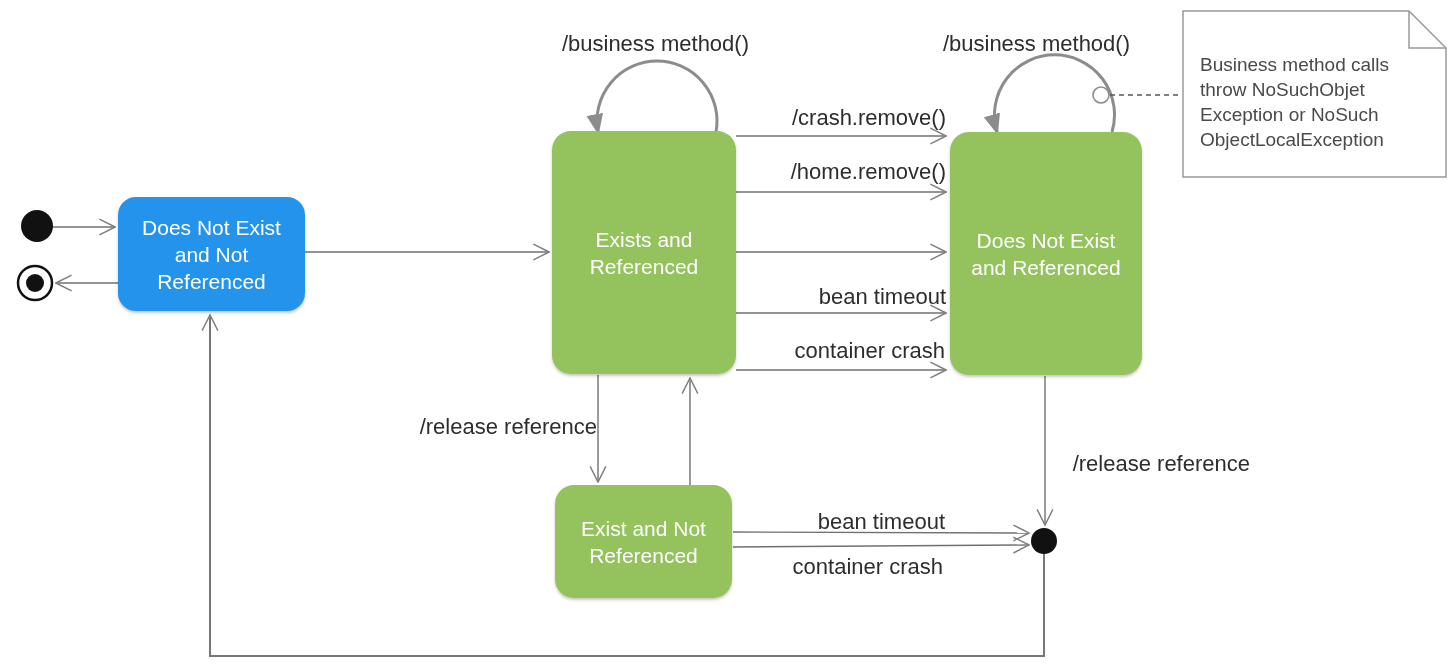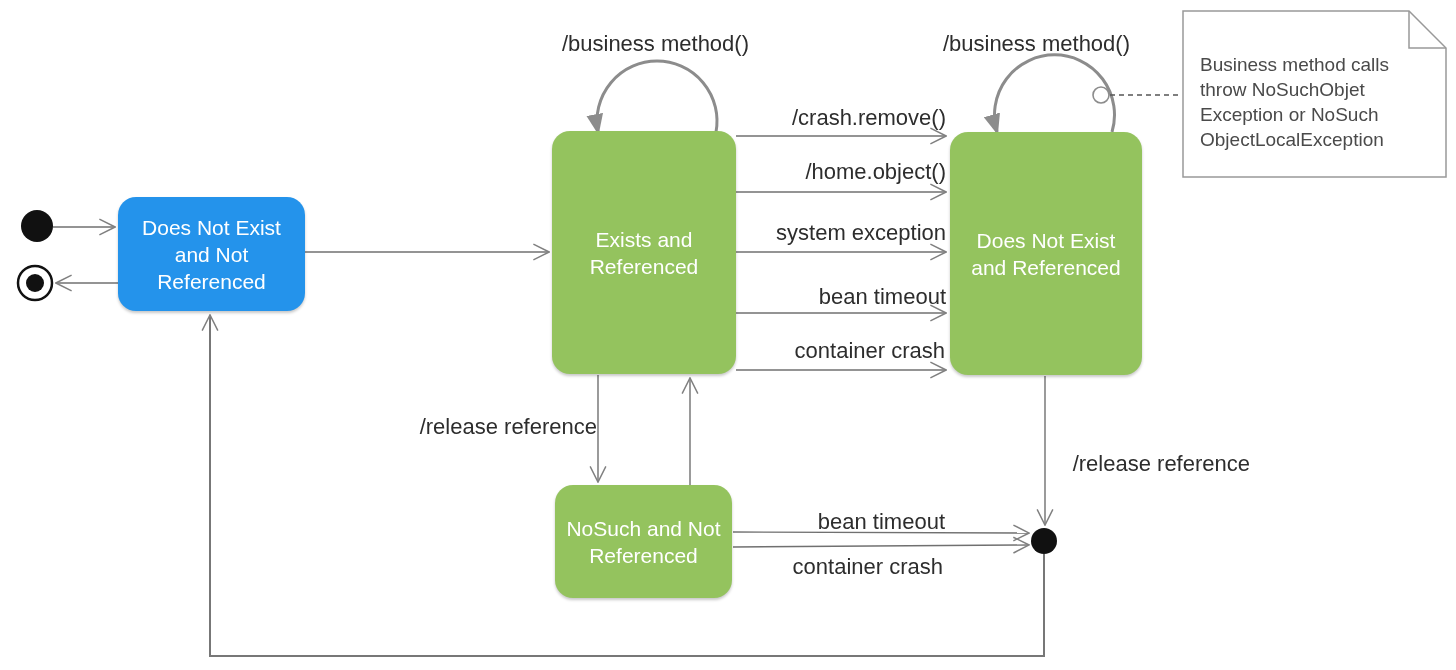--- a/index.html
+++ b/index.html
@@ -8,21 +8,21 @@
     font-family:"Liberation Sans", sans-serif;overflow:hidden;
   }
   .layer{position:absolute;left:0;top:0;width:1456px;height:670px;}
   .state{
     position:absolute;display:flex;align-items:center;justify-content:center;
     text-align:center;color:#ffffff;border-radius:18px;
     font-size:21px;line-height:27px;white-space:pre-line;
     box-shadow:0 2px 3px rgba(0,0,0,0.22);
   }
   .state.blue{background:var(--state-blue,#2493EB);}
-  .state.green{background:var(--state-green,#94C35E);}
+  .state.green{background:var(--state-green,#94C35E);border-radius:19px;}
   .tlabel{
     position:absolute;font-size:22px;color:var(--label-text,#2d2d2d);
     text-align:right;white-space:nowrap;line-height:22px;
   }
   .note-text{
     position:absolute;font-size:19px;line-height:25px;
     color:var(--note-text,#4a4a4a);white-space:pre-line;
   }
 </style>
 </head>
@@ -89,34 +89,33 @@
     <span>Exists and
 Referenced</span>
   </div>
 
   <div class="state green" style="left:950px;top:132px;width:192px;height:243px;">
     <span>Does Not Exist
 and Referenced</span>
   </div>
 
   <div class="state green" style="left:555px;top:485px;width:177px;height:113px;">
-    <span>NoSuch and Not
+    <span>Exist and Not
 Referenced</span>
   </div>
 
   <div class="tlabel" style="left:549px;top:33px;width:200px;">/business method()</div>
 
   <div class="tlabel" style="left:930px;top:33px;width:200px;">/business method()</div>
 
 
   <div class="tlabel" style="left:746px;top:107px;width:200px;">/crash.remove()</div>
 
-  <div class="tlabel" style="left:746px;top:161px;width:200px;">/home.object()</div>
+  <div class="tlabel" style="left:746px;top:161px;width:200px;">/home.remove()</div>
 
-  <div class="tlabel" style="left:746px;top:222px;width:200px;">system exception</div>
 
   <div class="tlabel" style="left:746px;top:286px;width:200px;">bean timeout</div>
 
   <div class="tlabel" style="left:745px;top:340px;width:200px;">container crash</div>
 
   <div class="tlabel" style="left:397px;top:416px;width:200px;">/release reference</div>
 
   <div class="tlabel" style="left:1050px;top:453px;width:200px;">/release reference</div>
 
   <div class="tlabel" style="left:745px;top:511px;width:200px;">bean timeout</div>

